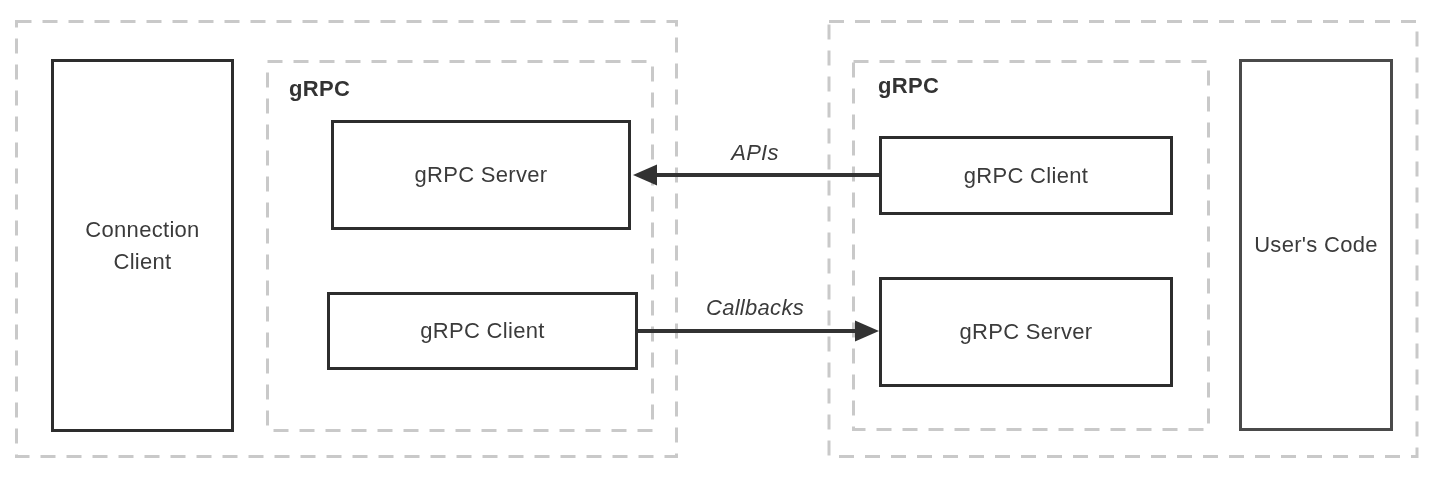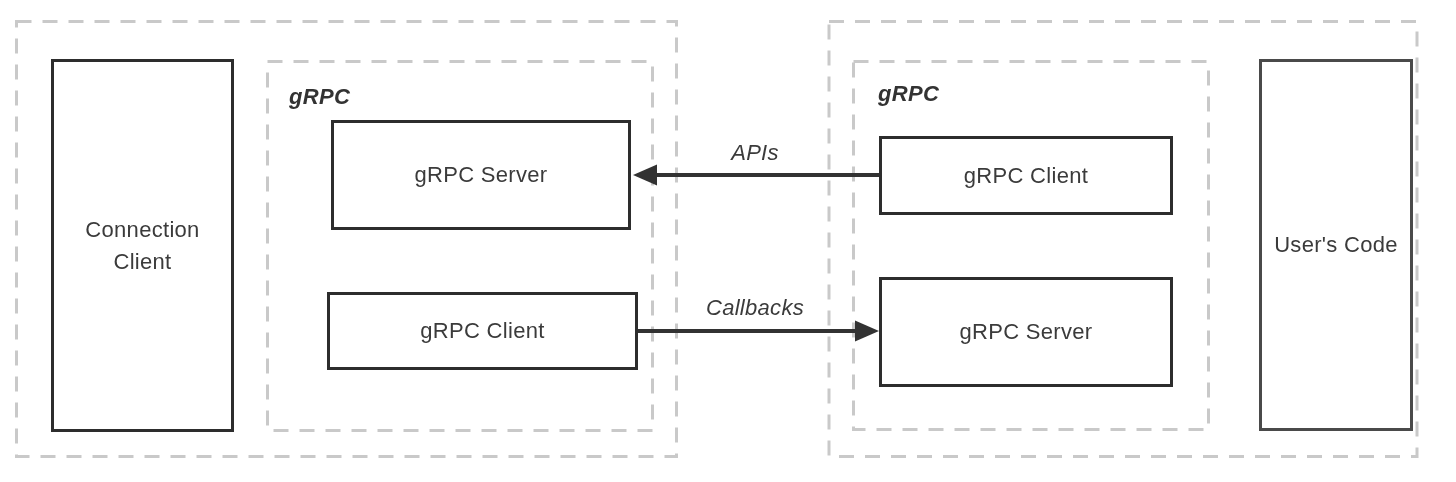--- a/index.html
+++ b/index.html
@@ -32,31 +32,28 @@
     align-items: center;
     justify-content: center;
     text-align: center;
     color: #3b3b3b;
     font-size: 22px;
     line-height: 32px;
     letter-spacing: 0.3px;
   }
   .solid-box.gray-border {
     border-color: #4a4a4a;
-    margin-left: 20px;
   }
   .box-line { display: block; }
   .grpc-label {
     position: absolute;
     color: #333333;
     font-size: 22px;
     font-weight: bold;
-    font-style: italic;
     letter-spacing: 0.3px;
-    margin-top: 8px;
   }
   .arrow-label {
     position: absolute;
     width: 160px;
     text-align: center;
     color: #3b3b3b;
     font-size: 22px;
     font-style: italic;
     letter-spacing: 0.3px;
   }

